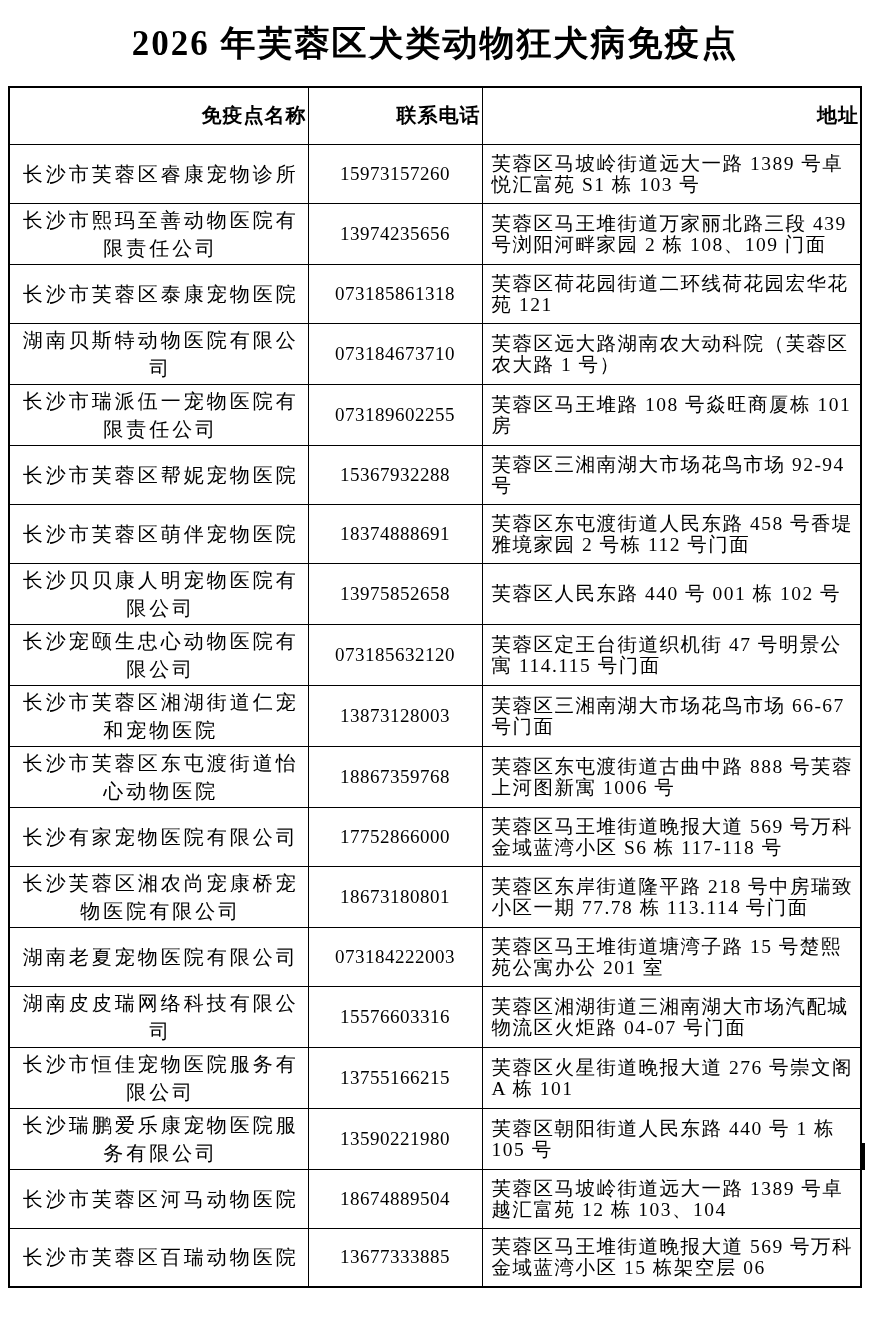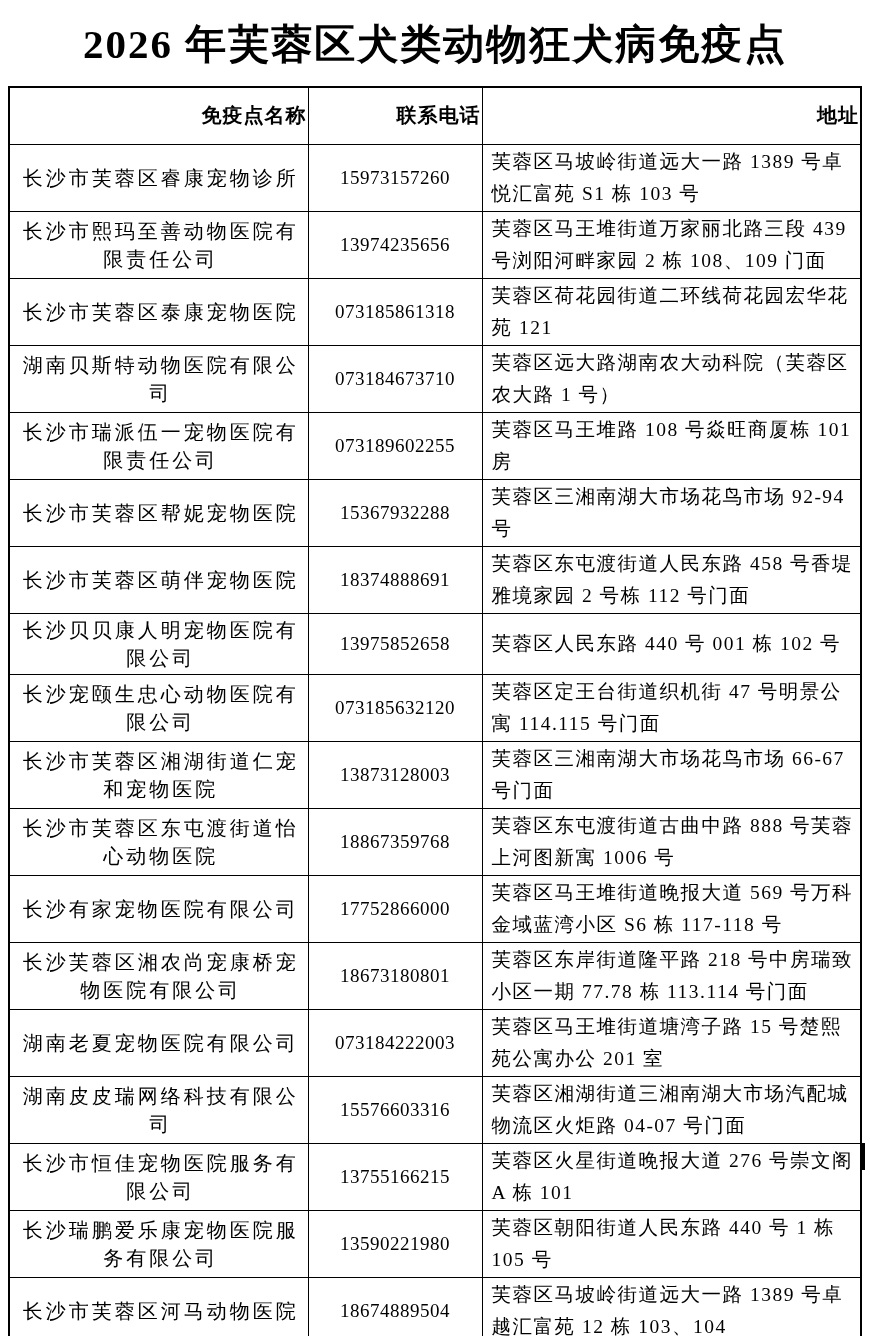--- a/index.html
+++ b/index.html
@@ -17,21 +17,21 @@
     font-family: "Liberation Serif", "DejaVu Serif", serif;
     overflow: hidden;
   }
   .doc-title {
     margin: 0;
     padding-top: 12px;
     height: 74px;
     text-align: center;
     font-family: "Liberation Serif", "DejaVu Serif", serif;
     font-weight: bold;
-    font-size: 41px;
+    font-size: 35px;
     letter-spacing: 2px;
     line-height: 64px;
     color: #000000;
   }
   table.imm-table {
     border-collapse: collapse;
     table-layout: fixed;
     width: 852px;
     margin-left: 8px;
     border: 2px solid #000000;
@@ -64,21 +64,21 @@
   }
   td.phone-cell {
     font-family: "Liberation Serif", "DejaVu Serif", serif;
     font-size: 19px;
     text-align: center;
     letter-spacing: 0.5px;
   }
   td.addr-cell {
     font-size: 19.5px;
     letter-spacing: 1.5px;
-    line-height: 32px;
+    line-height: 21px;
     padding: 1px 6px 1px 9px;
     text-align: left;
   }
   .cursor-mark {
     position: absolute;
     left: 861px;
     top: 1143px;
     width: 4px;
     height: 27px;
     background: #000000;

